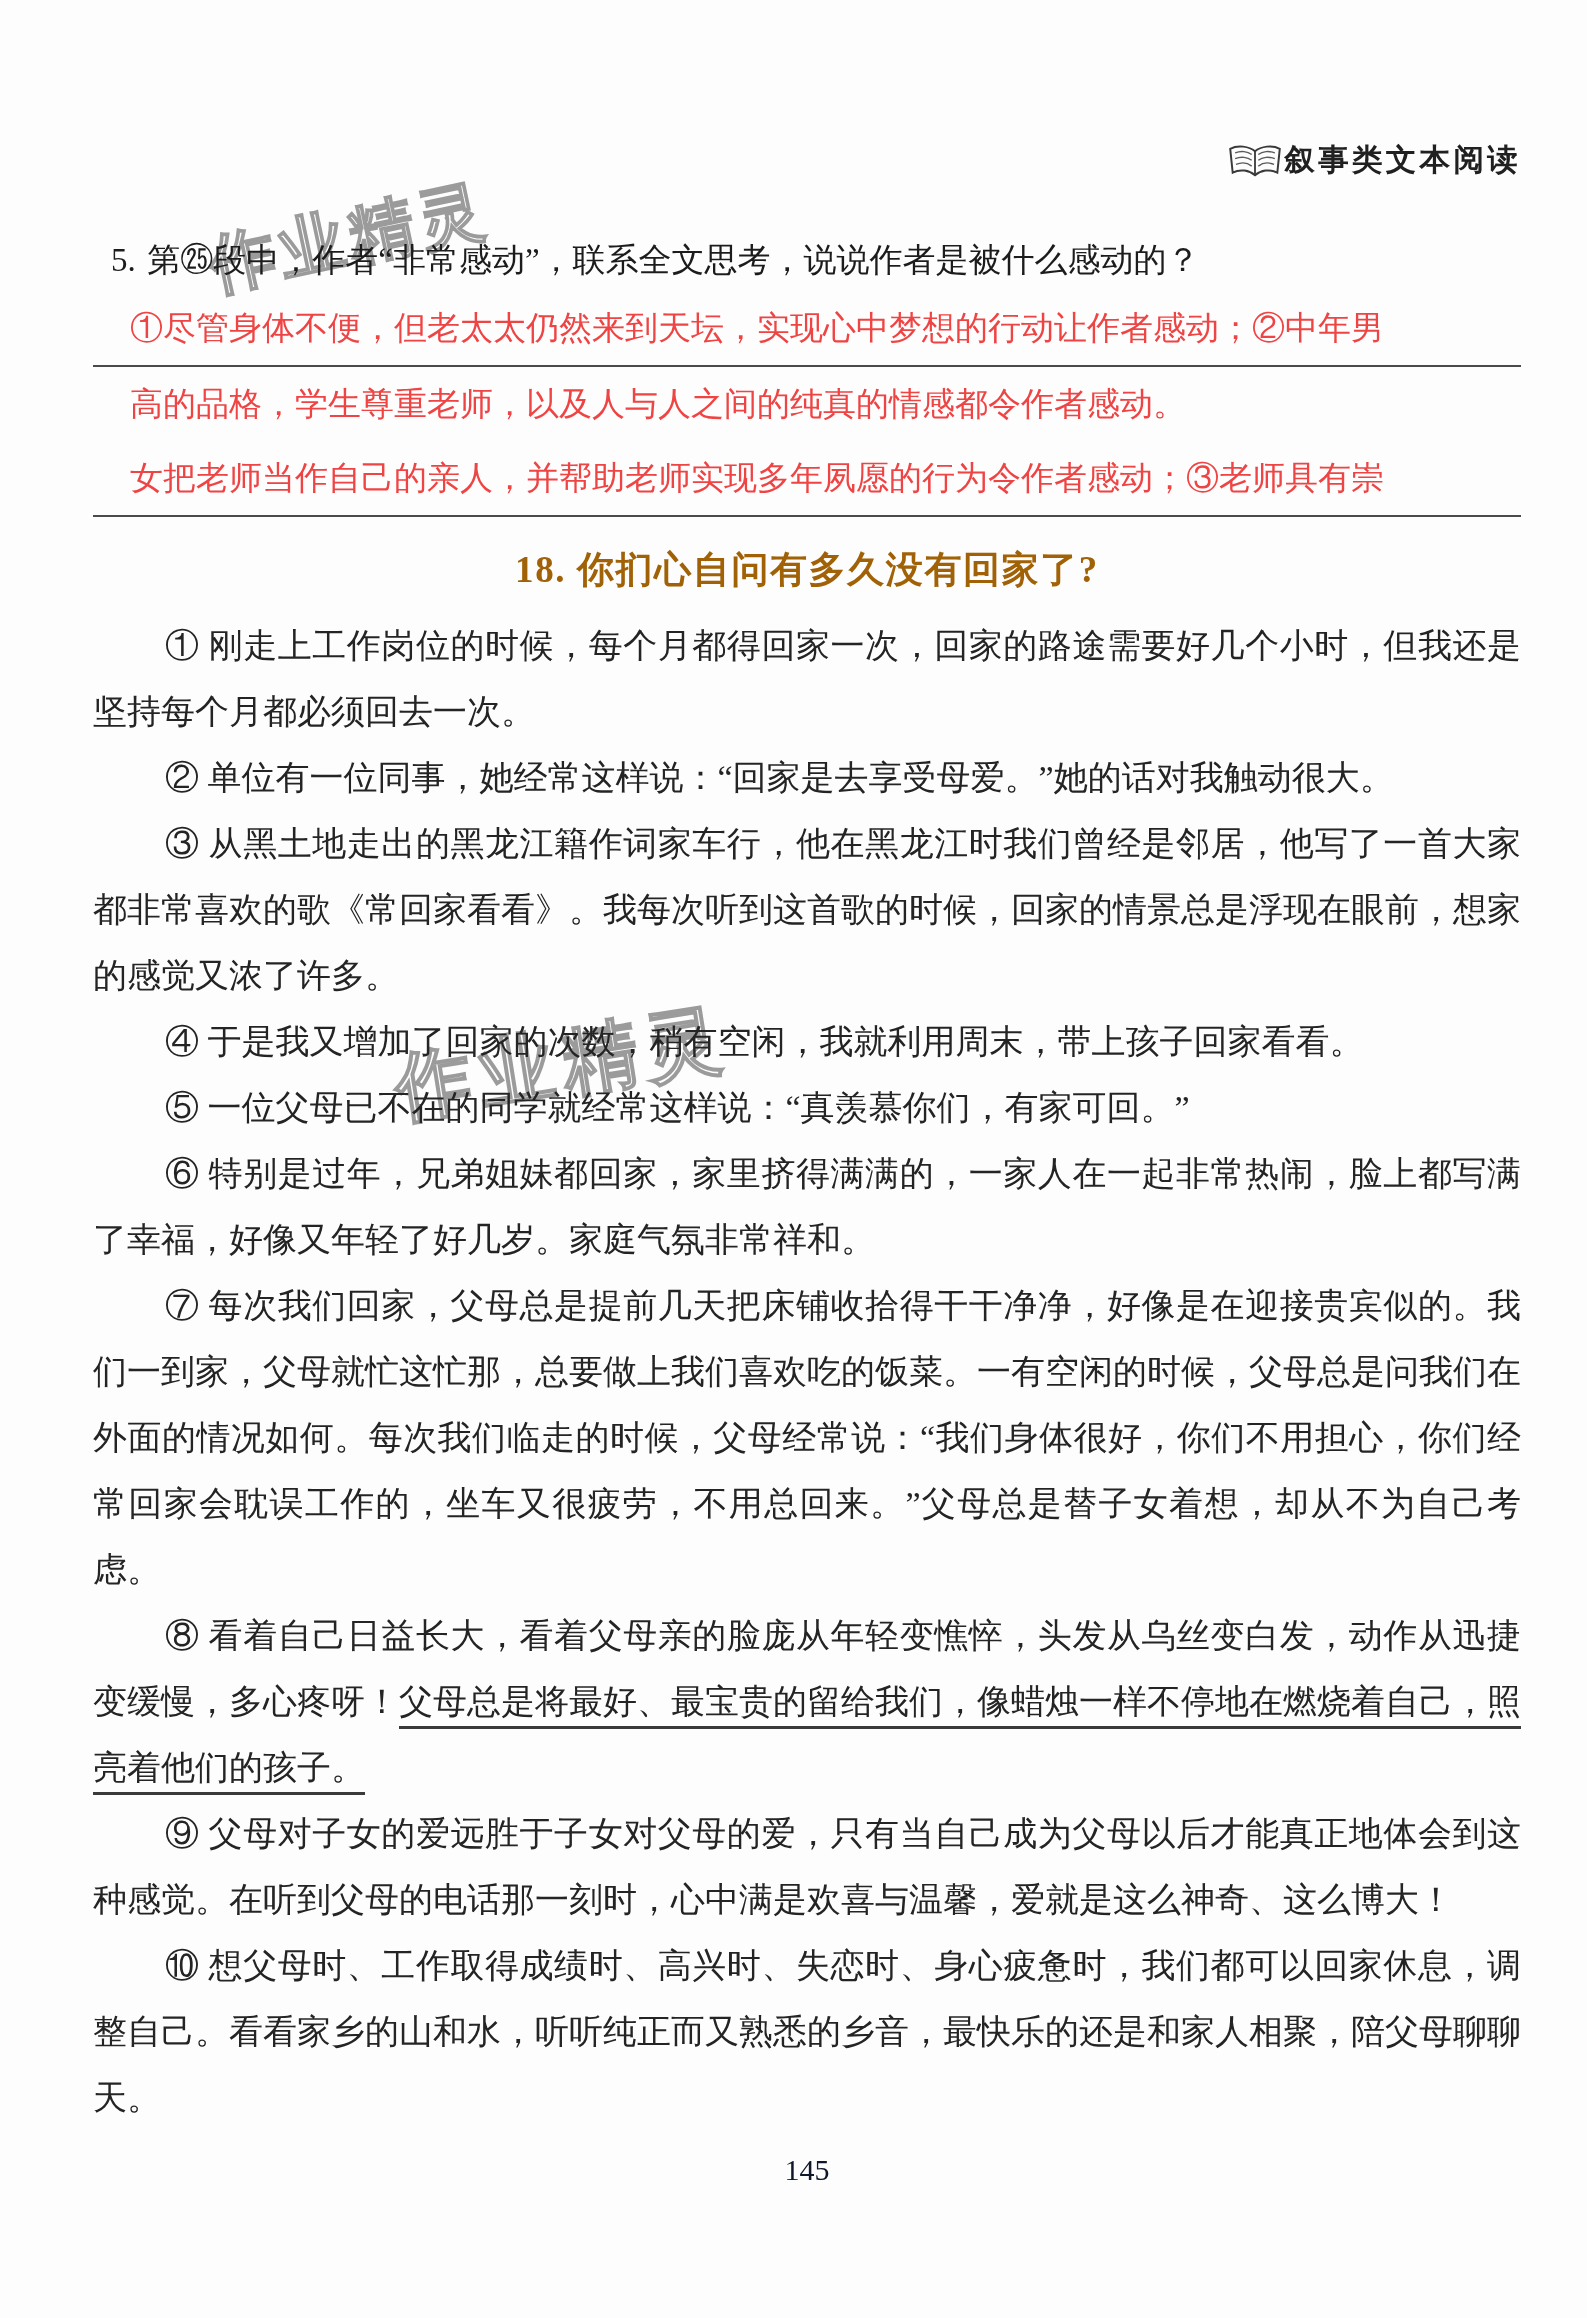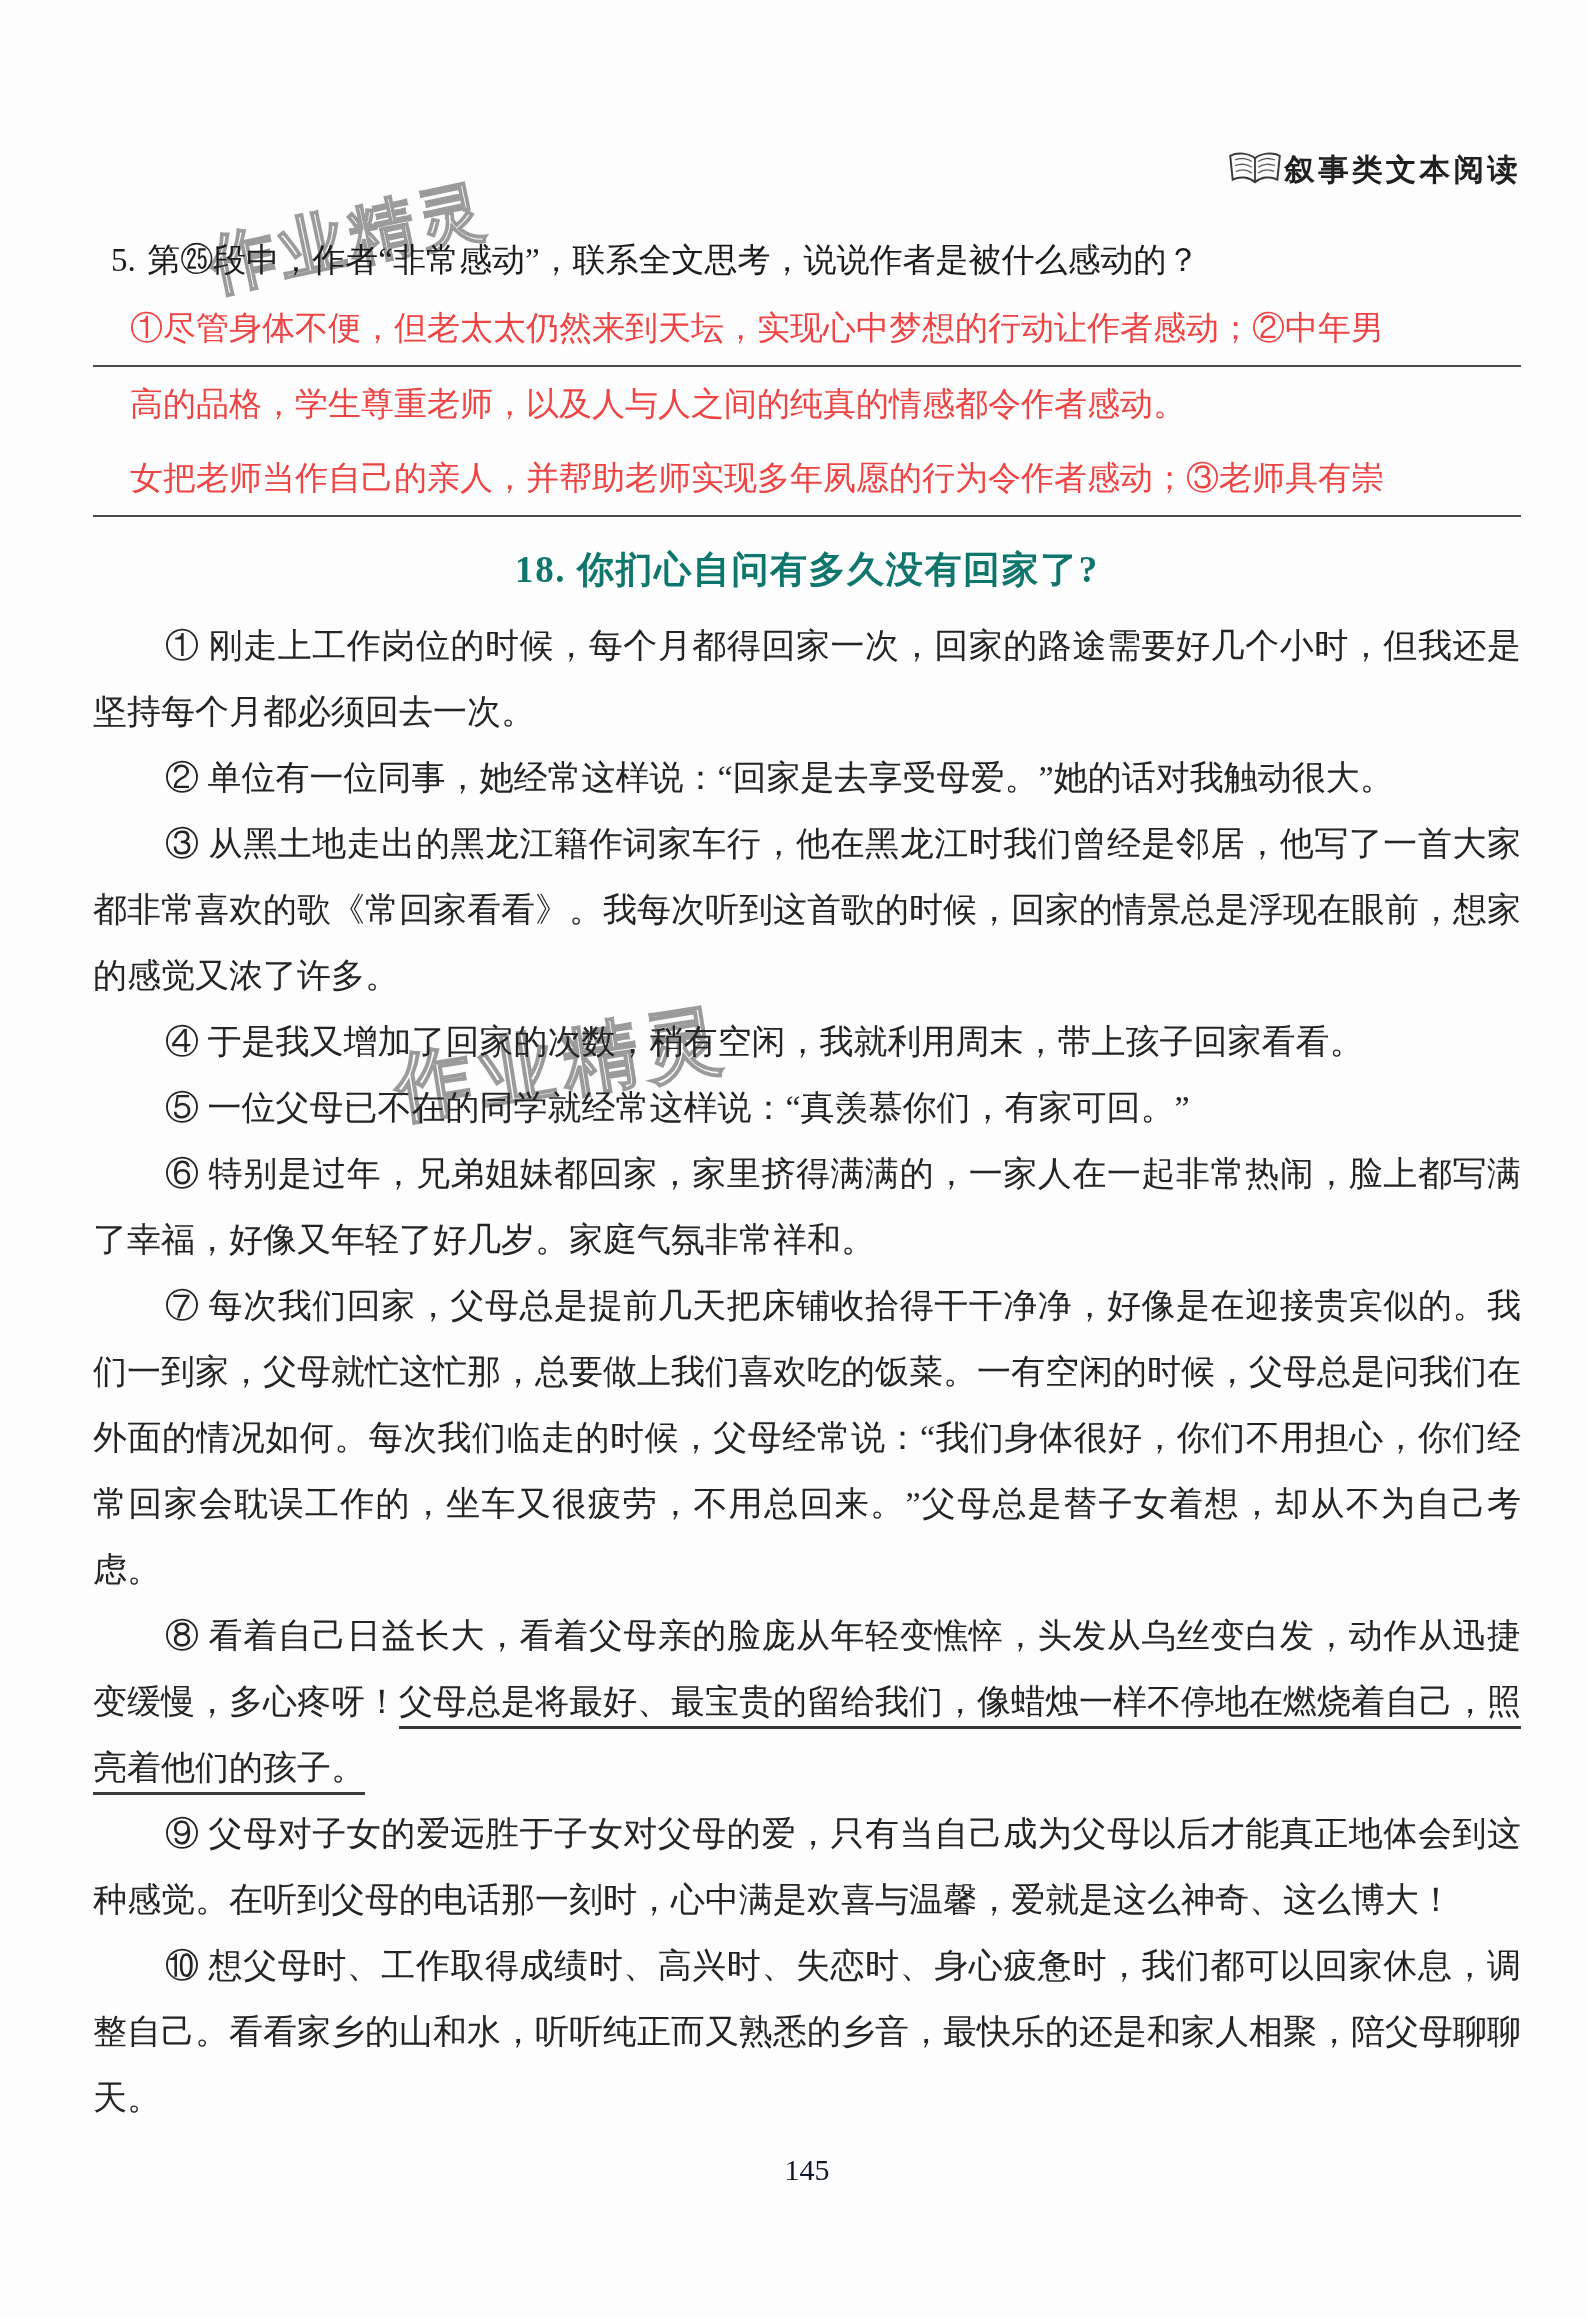--- a/index.html
+++ b/index.html
@@ -10,24 +10,24 @@
     margin: 0 auto;
     background: #fdfdfd;
     overflow: hidden;
     font-family: "Liberation Serif", "DejaVu Serif", serif;
     color: #1c1c1c;
   }
 
   
   .header {
     position: absolute;
-    top: 150px;
+    top: 140px;
     right: 66px;
     display: flex;
-    align-items: flex-start;
+    align-items: flex-end;
     z-index: 2;
   }
   .book-icon svg { display: block; }
   .header-title {
     font-size: 30.5px;
     font-weight: bold;
     letter-spacing: 3.3px;
     color: #202020;
   }
 
@@ -83,21 +83,21 @@
     align-items: center;
     padding-left: 37px;
   }
   .ans-line.ruled { border-bottom: 2.5px solid #4a4a4a; }
 
   .passage-title {
     margin: 28px 0 18px 0;
     text-align: center;
     font-size: 37px;
     font-weight: bold;
-    color: #0f766e;
+    color: #a16207;
     letter-spacing: 1.6px;
   }
 
   .passage {
     font-size: 34px;
     line-height: 66px;
     text-align: justify;
     color: #242424;
   }
   .passage p {

